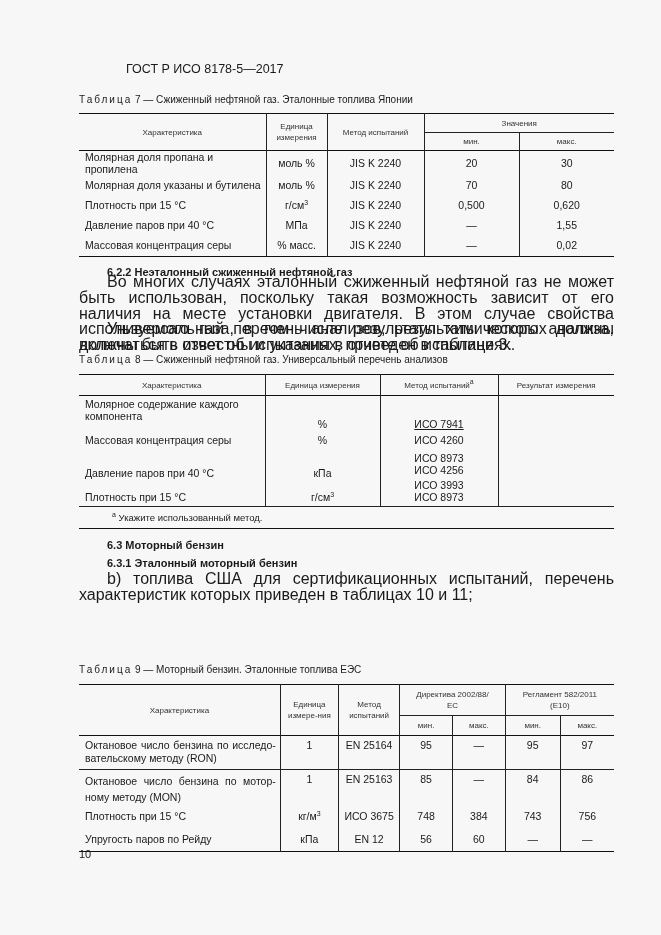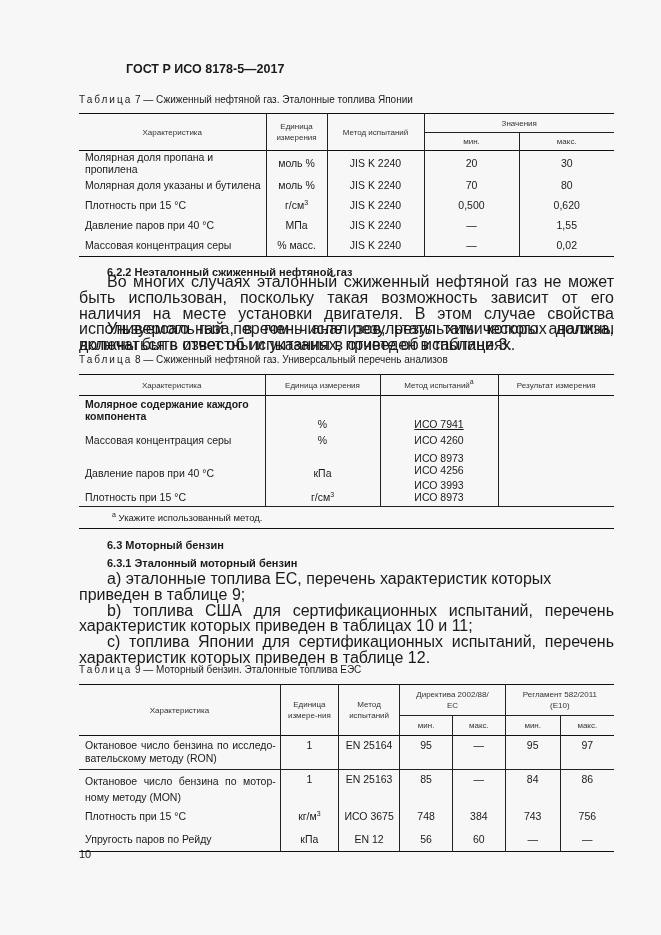--- a/index.html
+++ b/index.html
@@ -1,19 +1,19 @@
 <!DOCTYPE html>
 <html><head>
 <meta charset="utf-8">
 <style>
   html, body { margin:0; padding:0; }
   body { width:661px; height:935px; background:#f7f7f7; position:relative; overflow:hidden;
          font-family:"Liberation Sans", sans-serif; color:#1a1a1a; }
   .abs { position:absolute; }
-  .hdr { left:79px; top:62px; font-size:12.5px; font-weight:bold;padding-left:47px; }
+  .hdr { left:79px; top:62px; font-size:12.5px; font-weight:normal;padding-left:47px; }
   .cap { font-size:10px; left:79px; }
   .cap .sp { letter-spacing:2px; }
   table { border-collapse:collapse; position:absolute; font-size:10.5px; }
   td, th { padding:0; }
   .th { font-size:8px; font-weight:normal; color:#333; text-align:center; vertical-align:middle; }
   .bt { border-top:1.5px solid #111; }
   .bb { border-bottom:1.5px solid #111; }
   .br { border-right:1px solid #222; }
   .bbt { border-bottom:1px solid #222; }
   .c { text-align:center; }
@@ -100,21 +100,21 @@
       <col style="width:116px">
     </colgroup>
   <tbody>
       <tr style="height:21px;" class="bt bb">
     <th class="th br">Характеристика</th>
     <th class="th br">Единица измерения</th>
     <th class="th br"><span>Метод испытаний</span><sup>a</sup></th>
     <th class="th">Результат измерения</th>
   </tr>
   <tr style="height:34px;">
-    <td class="l br" style="vertical-align:top; padding-top:2px; line-height:12px;font-weight:bold;">Молярное содержание каждого компонента</td>
+    <td class="l br" style="vertical-align:top; padding-top:2px; line-height:12px;">Молярное содержание каждого компонента</td>
     <td class="c br" style="vertical-align:bottom;">%</td>
     <td class="c br" style="vertical-align:bottom;text-decoration:underline;">ИСО 7941</td>
     <td></td>
   </tr>
   <tr style="height:20px;">
     <td class="l br">Массовая концентрация серы</td>
     <td class="c br">%</td>
     <td class="c br">ИСО 4260</td>
     <td></td>
   </tr>
@@ -138,23 +138,21 @@
   </tr>
   <tr style="height:22px;" class="bb">
     <td colspan="4" style="padding-left:33px; font-size:9.5px;"><sup>a</sup><span> Укажите использованный метод.</span></td>
   </tr>
 </tbody>
   </table>
 
 <div class="abs h2" style="top:539px;">6.3 Моторный бензин</div>
 <div class="abs h2" style="top:557px;">6.3.1 Эталонный моторный бензин</div>
 <div class="abs txt" style="left:79px; top:571px; width:535px;">
-  <div class="ind">а) эталонные топлива ЕС, перечень характеристик которых приведен в таблице 9;</div>
   <div class="ind" style="text-align:justify;">b) топлива США для сертификационных испытаний, перечень характеристик которых приведен в таблицах 10 и 11;</div>
-  <div class="ind" style="text-align:justify;">с) топлива Японии для сертификационных испытаний, перечень характеристик которых приведен в таблице 12.</div>
 </div>
 
 <div class="abs cap" style="top:664px;"><span class="sp">Таблица</span><span> 9 — Моторный бензин. Эталонные топлива ЕЭС</span></div>
 <table style="left:79px; top:684px; width:535px;">
   <colgroup>
       <col style="width:187px">
       <col style="width:54px">
       <col style="width:57px">
       <col style="width:49px">
       <col style="width:49px">

